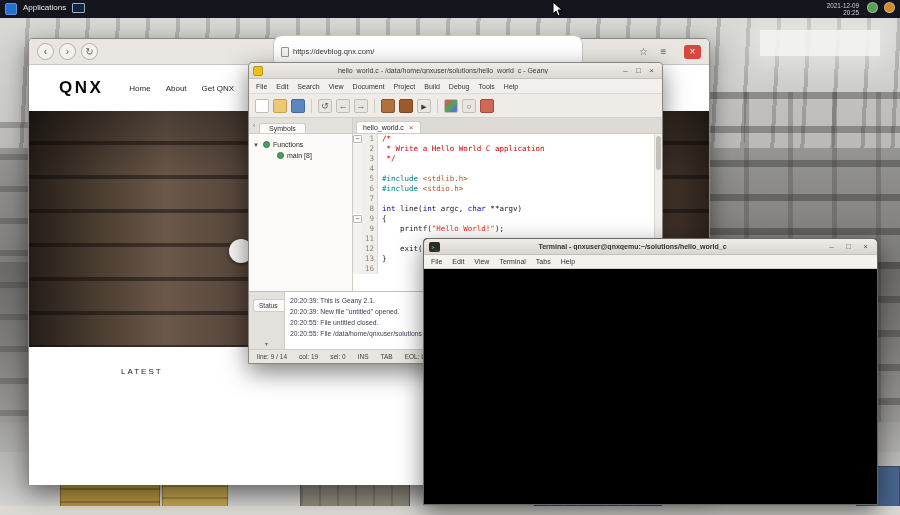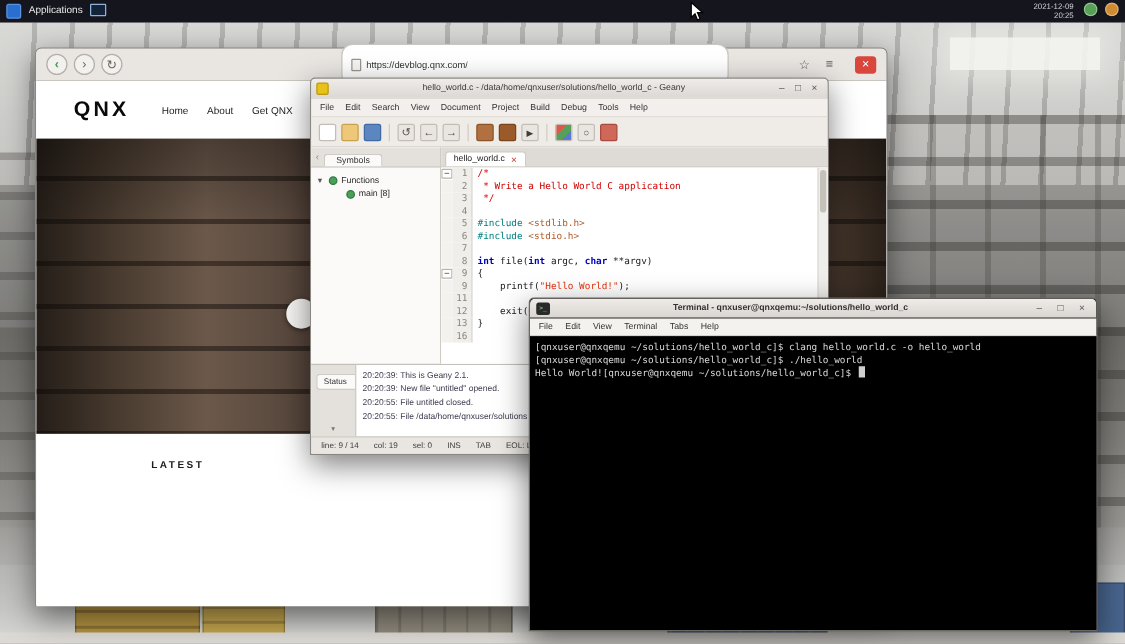--- a/index.html
+++ b/index.html
@@ -64,21 +64,21 @@
   .b-content{position:relative;height:420px;background:#fff;overflow:hidden}
   .site-header{height:46px;display:flex;align-items:center;padding-left:30px;background:#fff}
   .qnx-logo{font-size:17px;font-weight:bold;letter-spacing:2.5px;color:#0a0a0a}
   .site-nav{display:flex;gap:15px;margin-left:26px;font-size:8px;color:#1f1f1f}
   .bnav{white-space:nowrap}
   .hero{height:236px;position:relative;background:
     linear-gradient(180deg,rgba(0,0,0,.3),rgba(0,0,0,0) 30%),
     repeating-linear-gradient(180deg,rgba(10,6,4,0) 0 30px,rgba(10,6,4,.45) 30px 34px),
     linear-gradient(90deg,#241d18 0%,#4a3c30 10%,#6b584a 20%,#54443a 32%,#2e241d 48%,#241c16 60%,#4a3a2e 74%,#665243 86%,#2a211a 100%)}
   .hero-fab{position:absolute;left:200px;top:128px;width:24px;height:24px;border-radius:50%;background:#f5f4f2;box-shadow:0 1px 4px rgba(0,0,0,.55)}
-  .latest{margin:20px 0 0 92px;font-size:8px;font-weight:bold;letter-spacing:2px;color:#1c1c1c}
+  .latest{margin:20px 0 0 92px;font-size:8px;font-weight:normal;letter-spacing:2px;color:#1c1c1c}
   .cards{position:relative;height:90px;margin-top:8px}
   .card{position:absolute;top:0;height:88px}
   .card-photo1{left:102px;width:102px;background:
     radial-gradient(circle at 40% 26%,rgba(192,74,34,.95) 0 15px,rgba(192,74,34,0) 34px),
     radial-gradient(circle at 43% 48%,rgba(226,172,138,.95) 0 12px,rgba(226,172,138,0) 26px),
     radial-gradient(circle at 28% 92%,rgba(42,92,88,.9) 0 20px,rgba(42,92,88,0) 44px),
     linear-gradient(100deg,#a39a90 0%,#6e665e 35%,#3a342e 70%,#15120f 100%)}
   .card-red{left:257px;width:72px;background:#e5453a;color:#fff;padding:7px 5px 5px 6px;display:flex;flex-direction:column}
   .cc-title{font-family:"DejaVu Sans Mono",monospace;font-size:7.5px;font-weight:bold;line-height:8.5px}
   .cc-body{font-size:5px;line-height:5.8px;margin-top:4px;opacity:.92}
@@ -129,21 +129,21 @@
   .tab-close{color:#c0392b;font-size:8px}
   .g-code{flex:1;font-family:"DejaVu Sans Mono",monospace;font-size:7.5px;background:#fff;overflow:hidden}
   .code-line{display:flex;height:10px;line-height:10px;white-space:pre}
   .fold{width:9px;background:#f4f2ef;text-align:center;color:#444;font-size:7px;flex:none}
   .fold.has-fold{border:1px solid #b8b4ae;border-radius:1px;height:8px;line-height:6px;margin-top:1px;background:#fff}
   .ln{width:16px;background:#f0eeea;color:#8a867e;text-align:right;padding-right:3px;border-right:1px solid #dcd8d2;flex:none}
   .src{padding-left:4px}
   .tok-com{color:#d00000}
   .tok-pre{color:#007f7f}
   .tok-hdr{color:#b05a2a}
-  .tok-kw{color:#0000c0;font-weight:bold}
+  .tok-kw{color:#0000c0;font-weight:normal}
   .tok-pl{color:#202020}
   .tok-str{color:#e4320c}
   .tok-num{color:#c02080}
   .g-vscroll{position:absolute;right:0;top:16px;bottom:0;width:8px;background:#f0eeea;border-left:1px solid #dcd8d2}
   .g-vscroll .thumb{position:absolute;top:2px;left:1px;width:5px;height:34px;background:#c4c0ba;border-radius:3px}
   .g-messages{height:58px;border-top:1px solid #c4c0ba;display:flex;background:#fff;flex:none}
   .g-msgtabs{width:36px;background:#e4e1dc;border-right:1px solid #cfcbc5;display:flex;flex-direction:column;padding-top:7px;flex:none}
   .msg-tab{background:#fbfaf8;border:1px solid #cfcbc5;border-right:none;border-radius:3px 0 0 3px;
     font-size:6.5px;color:#333;padding:2px 2px 2px 5px;margin-left:4px}
   .msg-arrow{font-size:6px;color:#777;text-align:center;margin-top:auto;padding-bottom:2px}
@@ -302,21 +302,21 @@
           </span>
         </div>
         <div class="g-code" id="code-lines">
             <div class="code-line"><span class="fold has-fold">−</span><span class="ln">1</span><span class="src"><span class="tok-com">/*</span></span></div>
             <div class="code-line"><span class="fold"></span><span class="ln">2</span><span class="src"><span class="tok-com"> * Write a Hello World C application</span></span></div>
             <div class="code-line"><span class="fold"></span><span class="ln">3</span><span class="src"><span class="tok-com"> */</span></span></div>
             <div class="code-line"><span class="fold"></span><span class="ln">4</span><span class="src"></span></div>
             <div class="code-line"><span class="fold"></span><span class="ln">5</span><span class="src"><span class="tok-pre">#include </span><span class="tok-hdr">&lt;stdlib.h&gt;</span></span></div>
             <div class="code-line"><span class="fold"></span><span class="ln">6</span><span class="src"><span class="tok-pre">#include </span><span class="tok-hdr">&lt;stdio.h&gt;</span></span></div>
             <div class="code-line"><span class="fold"></span><span class="ln">7</span><span class="src"></span></div>
-            <div class="code-line"><span class="fold"></span><span class="ln">8</span><span class="src"><span class="tok-kw">int</span><span class="tok-pl"> file(</span><span class="tok-kw">int</span><span class="tok-pl"> argc, </span><span class="tok-kw">char</span><span class="tok-pl"> **argv)</span></span></div>
+            <div class="code-line"><span class="fold"></span><span class="ln">8</span><span class="src"><span class="tok-kw">int</span><span class="tok-pl"> line(</span><span class="tok-kw">int</span><span class="tok-pl"> argc, </span><span class="tok-kw">char</span><span class="tok-pl"> **argv)</span></span></div>
             <div class="code-line"><span class="fold has-fold">−</span><span class="ln">9</span><span class="src"><span class="tok-pl">{</span></span></div>
             <div class="code-line"><span class="fold"></span><span class="ln">9</span><span class="src"><span class="tok-pl">    printf(</span><span class="tok-str">"Hello World!"</span><span class="tok-pl">);</span></span></div>
             <div class="code-line"><span class="fold"></span><span class="ln">11</span><span class="src"></span></div>
             <div class="code-line"><span class="fold"></span><span class="ln">12</span><span class="src"><span class="tok-pl">    exit(</span><span class="tok-num">0</span><span class="tok-pl">);</span></span></div>
             <div class="code-line"><span class="fold"></span><span class="ln">13</span><span class="src"><span class="tok-pl">}</span></span></div>
             <div class="code-line"><span class="fold"></span><span class="ln">16</span><span class="src"></span></div>
           </div>
         <div class="g-vscroll">
             <span class="thumb"></span>
           </div>
@@ -358,24 +358,19 @@
       <span class="winbtn">×</span>
     </div>
     <div class="t-menubar" id="terminal-menubar">
         <span class="menu-item">File</span>
         <span class="menu-item">Edit</span>
         <span class="menu-item">View</span>
         <span class="menu-item">Terminal</span>
         <span class="menu-item">Tabs</span>
         <span class="menu-item">Help</span>
       </div>
-    <div class="t-screen" id="terminal-screen">
-        <div class="term-line">[qnxuser@qnxqemu ~/solutions/hello_world_c]$ clang hello_world.c -o hello_world</div>
-        <div class="term-line">[qnxuser@qnxqemu ~/solutions/hello_world_c]$ ./hello_world</div>
-        <div class="term-line">Hello World![qnxuser@qnxqemu ~/solutions/hello_world_c]$ <span class="term-cursor"></span></div>
-      </div>
   </div>
 
   <svg id="mouse-cursor" width="12" height="16" viewBox="0 0 12 16">
     <polygon points="1,1 1,13 4,10 6,15 8,14 6,9 10,9" fill="#ffffff" stroke="#000000" stroke-width="1"></polygon>
   </svg>
 
 </div>
 
 </body></html>

